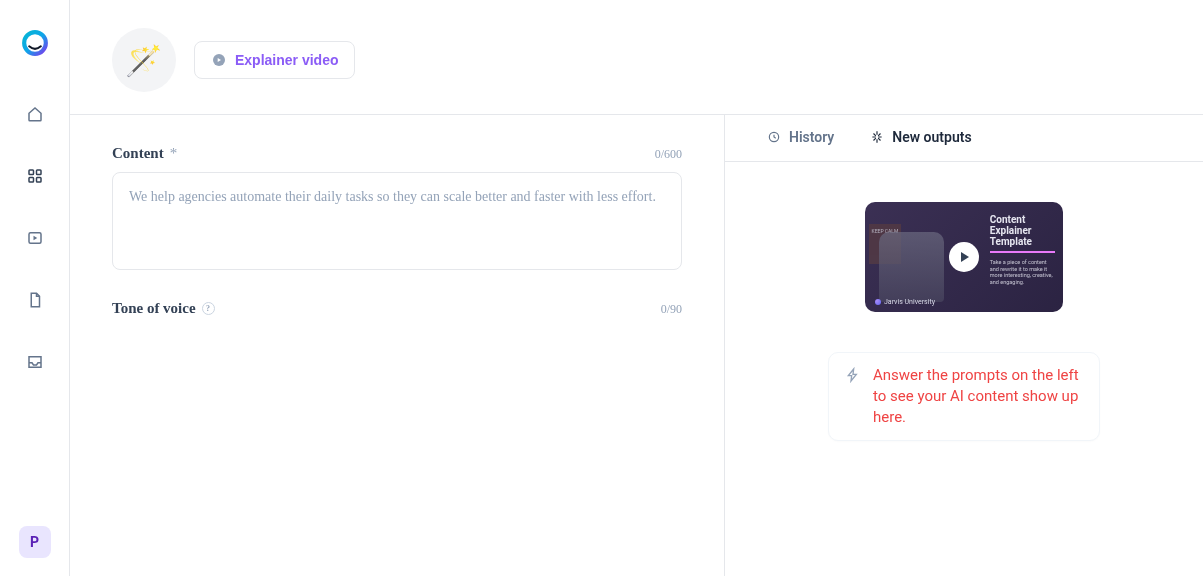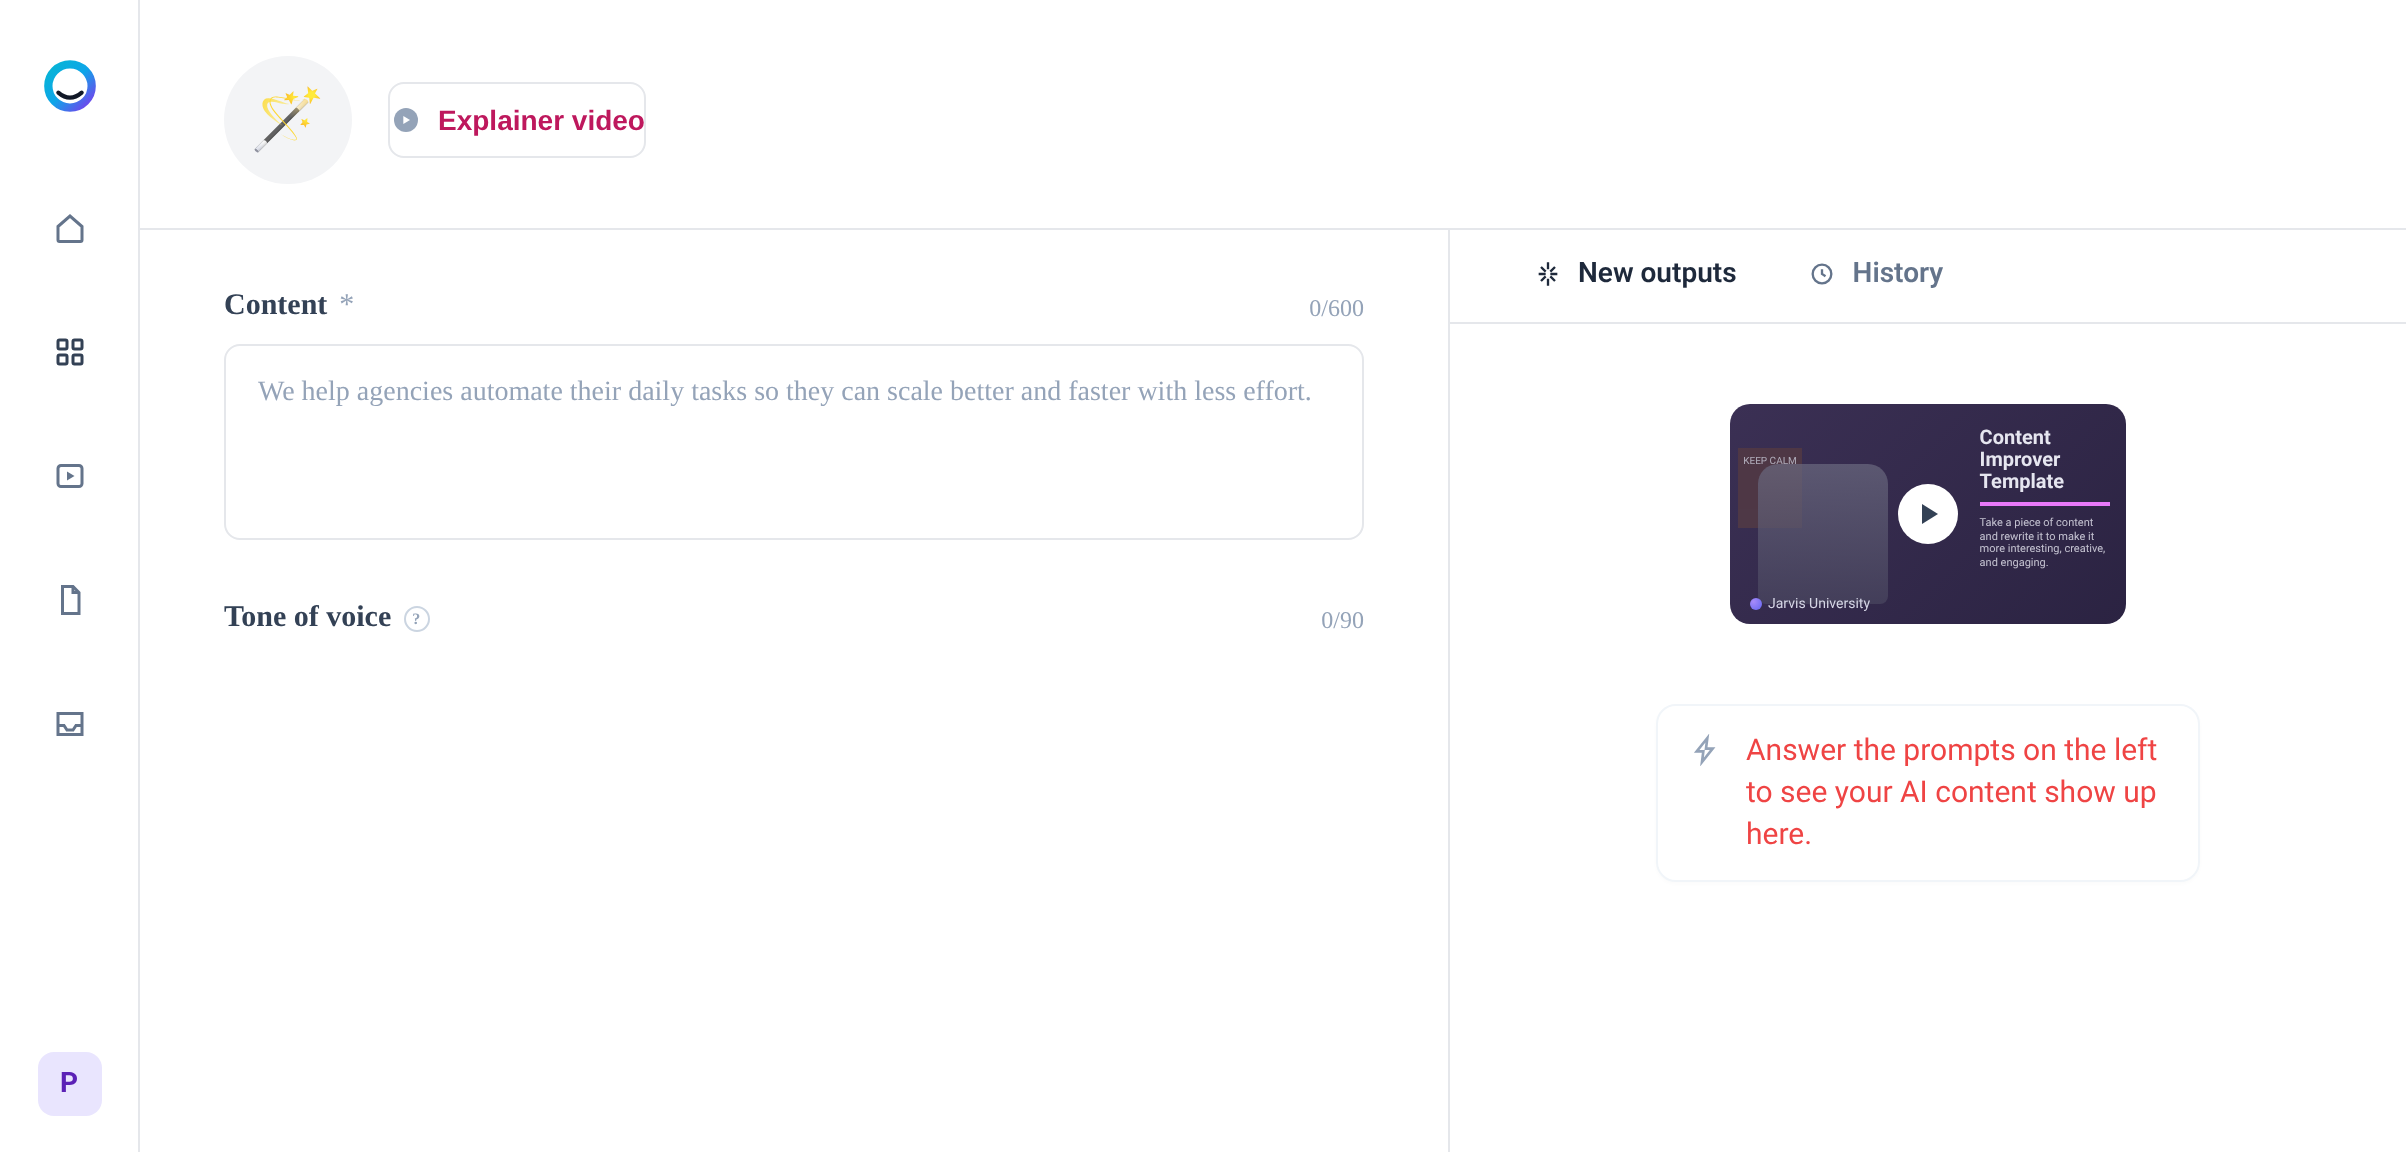--- a/index.html
+++ b/index.html
@@ -91,24 +91,24 @@
   .header-subtitle {
     font-size: 15px;
     color: #475569;
   }
   .explainer-btn {
     display: inline-flex;
     align-items: center;
     gap: 8px;
     border: 1px solid #e5e7eb;
     background: #fff;
-    padding: 10px 0;
+    padding: 10px 16px;
     border-radius: 8px;
     font-size: 14px;
-    color: #be185d;
+    color: #8b5cf6;
     font-weight: 600;
     cursor: pointer;
   }
   .explainer-btn svg { width: 16px; height: 16px; }
 
   
   .content {
     flex: 1;
     display: flex;
     border-top: 1px solid #e5e7eb;
@@ -399,47 +399,47 @@
           </div>
           <div class="char-count">0/90</div>
         </div>
       </div>
 
     </div>
 
     <div class="right-panel">
 
       <div class="tabs">
-        <div class="tab active">
-          <svg viewBox="0 0 24 24" fill="none" stroke="currentColor" stroke-width="2">
-              <path d="M12 2v6M12 16v6M4 12h6M14 12h6M6 6l4 4M14 14l4 4M6 18l4-4M14 10l4-4"></path>
-            </svg>
-          <span>New outputs</span>
-        </div>
         <div class="tab">
           <svg viewBox="0 0 24 24" fill="none" stroke="currentColor" stroke-width="2">
               <circle cx="12" cy="12" r="8"></circle>
               <path d="M12 8v4l3 2"></path>
             </svg>
           <span>History</span>
         </div>
+        <div class="tab active">
+          <svg viewBox="0 0 24 24" fill="none" stroke="currentColor" stroke-width="2">
+              <path d="M12 2v6M12 16v6M4 12h6M14 12h6M6 6l4 4M14 14l4 4M6 18l4-4M14 10l4-4"></path>
+            </svg>
+          <span>New outputs</span>
+        </div>
       </div>
 
       <div class="right-body">
 
         <div class="video-card">
           <div class="video-left">
             <div class="vid-keep">KEEP CALM</div>
             <div class="vid-person"></div>
           </div>
           <div class="play-button">
             <div class="play-triangle"></div>
           </div>
           <div class="video-right">
-            <div class="vid-title">Content Improver Template</div>
+            <div class="vid-title">Content Explainer Template</div>
             <div class="vid-sub">Take a piece of content and rewrite it to make it more interesting, creative, and engaging.</div>
           </div>
           <div class="vid-footer">
             <div class="vid-dot"></div>
             <span>Jarvis University</span>
           </div>
         </div>
 
         <div class="tip-box">
           <svg viewBox="0 0 24 24" fill="none" stroke="currentColor" stroke-width="2">

